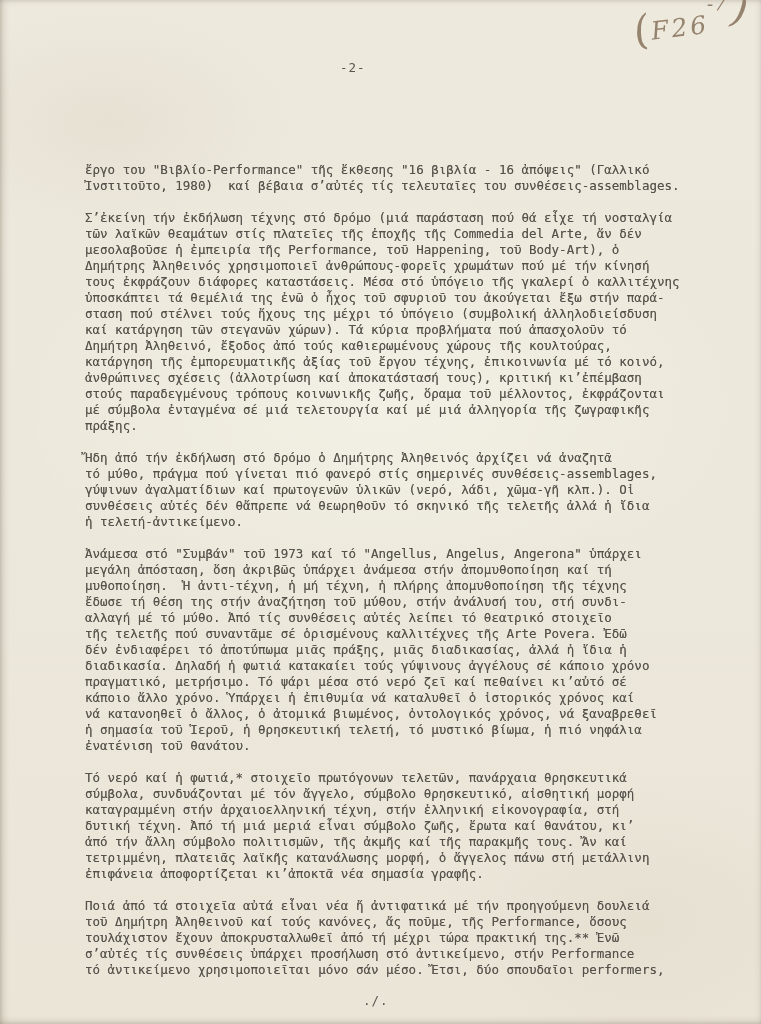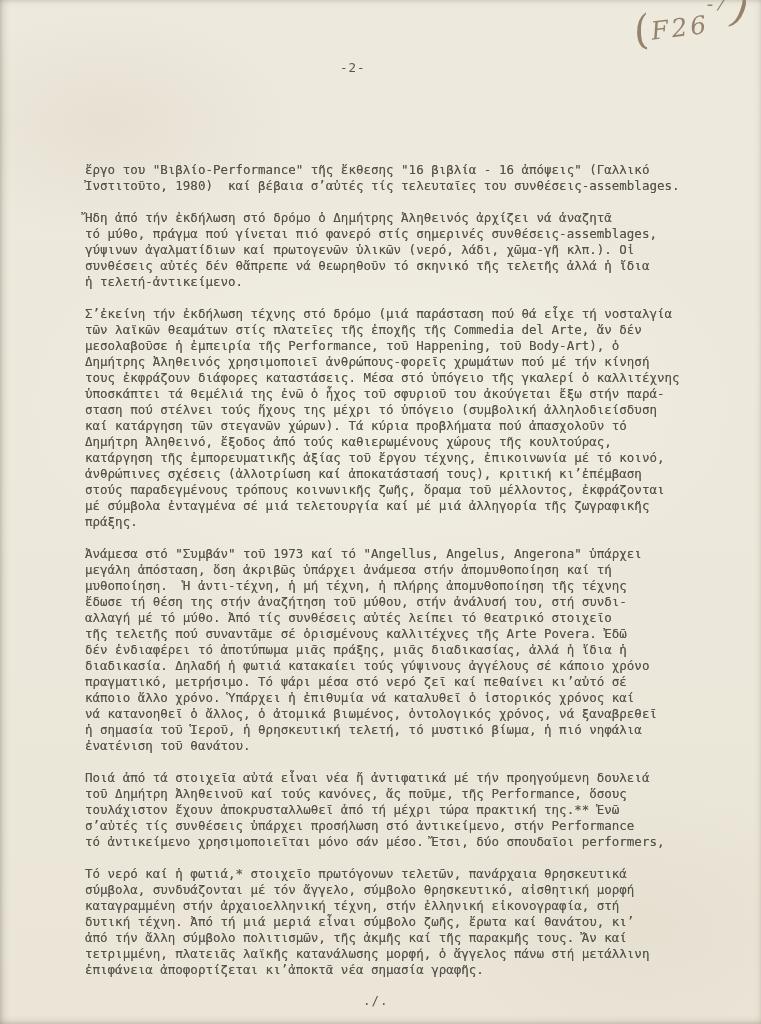--- a/index.html
+++ b/index.html
@@ -99,61 +99,61 @@
 
   <div class="annotation">
     <span class="paren open">(</span><span class="ann-main">F26</span><span class="ann-sup">-7</span><span class="paren close">)</span>
   </div>
 
   <div class="page-number">-2-</div>
 
   <div class="text-block">
     <p class="para">ἔργο του "Βιβλίο-Performance" τῆς ἔκθεσης "16 βιβλία - 16 ἀπόψεις" (Γαλλικό
 Ἰνστιτοῦτο, 1980)  καί βέβαια σ’αὐτές τίς τελευταῖες του συνθέσεις-assemblages.</p>
-    <p class="para">Ἤδη ἀπό τήν ἐκδήλωση στό δρόμο ὁ Δημήτρης Ἀληθεινός ἀρχίζει νά ἀναζητᾶ
-τό μύθο, πράγμα πού γίνεται πιό φανερό στίς σημερινές συνθέσεις-assemblages,
-γύψινων ἀγαλματίδιων καί πρωτογενῶν ὑλικῶν (νερό, λάδι, χῶμα-γῆ κλπ.). Οἱ
-συνθέσεις αὐτές δέν θἄπρεπε νά θεωρηθοῦν τό σκηνικό τῆς τελετῆς ἀλλά ἡ ἴδια
-ἡ τελετή-ἀντικείμενο.</p>
     <p class="para">Σ’ἐκείνη τήν ἐκδήλωση τέχνης στό δρόμο (μιά παράσταση πού θά εἶχε τή νοσταλγία
 τῶν λαϊκῶν θεαμάτων στίς πλατεῖες τῆς ἐποχῆς τῆς Commedia del Arte, ἄν δέν
 μεσολαβοῦσε ἡ ἐμπειρία τῆς Performance, τοῦ Happening, τοῦ Body-Art), ὁ
 Δημήτρης Ἀληθεινός χρησιμοποιεῖ ἀνθρώπους-φορεῖς χρωμάτων πού μέ τήν κίνησή
 τους ἐκφράζουν διάφορες καταστάσεις. Μέσα στό ὑπόγειο τῆς γκαλερί ὁ καλλιτέχνης
 ὑποσκάπτει τά θεμέλιά της ἐνῶ ὁ ἦχος τοῦ σφυριοῦ του ἀκούγεται ἔξω στήν παρά-
 σταση πού στέλνει τούς ἤχους της μέχρι τό ὑπόγειο (συμβολική ἀλληλοδιείσδυση
 καί κατάργηση τῶν στεγανῶν χώρων). Τά κύρια προβλήματα πού ἀπασχολοῦν τό
 Δημήτρη Ἀληθεινό, ἔξοδος ἀπό τούς καθιερωμένους χώρους τῆς κουλτούρας,
 κατάργηση τῆς ἐμπορευματικῆς ἀξίας τοῦ ἔργου τέχνης, ἐπικοινωνία μέ τό κοινό,
 ἀνθρώπινες σχέσεις (ἀλλοτρίωση καί ἀποκατάστασή τους), κριτική κι’ἐπέμβαση
 στούς παραδεγμένους τρόπους κοινωνικῆς ζωῆς, ὅραμα τοῦ μέλλοντος, ἐκφράζονται
 μέ σύμβολα ἐνταγμένα σέ μιά τελετουργία καί μέ μιά ἀλληγορία τῆς ζωγραφικῆς
 πράξης.</p>
+    <p class="para">Ἤδη ἀπό τήν ἐκδήλωση στό δρόμο ὁ Δημήτρης Ἀληθεινός ἀρχίζει νά ἀναζητᾶ
+τό μύθο, πράγμα πού γίνεται πιό φανερό στίς σημερινές συνθέσεις-assemblages,
+γύψινων ἀγαλματίδιων καί πρωτογενῶν ὑλικῶν (νερό, λάδι, χῶμα-γῆ κλπ.). Οἱ
+συνθέσεις αὐτές δέν θἄπρεπε νά θεωρηθοῦν τό σκηνικό τῆς τελετῆς ἀλλά ἡ ἴδια
+ἡ τελετή-ἀντικείμενο.</p>
     <p class="para">Ἀνάμεσα στό "Συμβάν" τοῦ 1973 καί τό "Angellus, Angelus, Angerona" ὑπάρχει
 μεγάλη ἀπόσταση, ὅση ἀκριβῶς ὑπάρχει ἀνάμεσα στήν ἀπομυθοποίηση καί τή
 μυθοποίηση.  Ἡ ἀντι-τέχνη, ἡ μή τέχνη, ἡ πλήρης ἀπομυθοποίηση τῆς τέχνης
 ἔδωσε τή θέση της στήν ἀναζήτηση τοῦ μύθου, στήν ἀνάλυσή του, στή συνδι-
 αλλαγή μέ τό μύθο. Ἀπό τίς συνθέσεις αὐτές λείπει τό θεατρικό στοιχεῖο
 τῆς τελετῆς πού συναντᾶμε σέ ὁρισμένους καλλιτέχνες τῆς Arte Povera. Ἐδῶ
 δέν ἐνδιαφέρει τό ἀποτύπωμα μιᾶς πράξης, μιᾶς διαδικασίας, ἀλλά ἡ ἴδια ἡ
 διαδικασία. Δηλαδή ἡ φωτιά κατακαίει τούς γύψινους ἀγγέλους σέ κάποιο χρόνο
 πραγματικό, μετρήσιμο. Τό ψάρι μέσα στό νερό ζεῖ καί πεθαίνει κι’αὐτό σέ
 κάποιο ἄλλο χρόνο. Ὑπάρχει ἡ ἐπιθυμία νά καταλυθεῖ ὁ ἱστορικός χρόνος καί
 νά κατανοηθεῖ ὁ ἄλλος, ὁ ἀτομικά βιωμένος, ὀντολογικός χρόνος, νά ξαναβρεθεῖ
 ἡ σημασία τοῦ Ἱεροῦ, ἡ θρησκευτική τελετή, τό μυστικό βίωμα, ἡ πιό νηφάλια
 ἐνατένιση τοῦ θανάτου.</p>
-    <p class="para">Ποιά ἀπό τά στοιχεῖα αὐτά εἶναι νέα ἤ ἀντιφατικά μέ τήν προηγούμενη δουλειά
-τοῦ Δημήτρη Ἀληθεινοῦ καί τούς κανόνες, ἄς ποῦμε, τῆς Performance, ὅσους
-τουλάχιστον ἔχουν ἀποκρυσταλλωθεῖ ἀπό τή μέχρι τώρα πρακτική της.** Ἐνῶ
-σ’αὐτές τίς συνθέσεις ὑπάρχει προσήλωση στό ἀντικείμενο, στήν Performance
-τό ἀντικείμενο χρησιμοποιεῖται μόνο σάν μέσο. Ἔτσι, δύο σπουδαῖοι performers,</p>
     <p class="para">Τό νερό καί ἡ φωτιά,* στοιχεῖο πρωτόγονων τελετῶν, πανάρχαια θρησκευτικά
 σύμβολα, συνδυάζονται μέ τόν ἄγγελο, σύμβολο θρησκευτικό, αἰσθητική μορφή
 καταγραμμένη στήν ἀρχαιοελληνική τέχνη, στήν ἑλληνική εἰκονογραφία, στή
 δυτική τέχνη. Ἀπό τή μιά μεριά εἶναι σύμβολο ζωῆς, ἔρωτα καί θανάτου, κι’
 ἀπό τήν ἄλλη σύμβολο πολιτισμῶν, τῆς ἀκμῆς καί τῆς παρακμῆς τους. Ἄν καί
 τετριμμένη, πλατειᾶς λαϊκῆς κατανάλωσης μορφή, ὁ ἄγγελος πάνω στή μετάλλινη
 ἐπιφάνεια ἀποφορτίζεται κι’ἀποκτᾶ νέα σημασία γραφῆς.</p>
+    <p class="para">Ποιά ἀπό τά στοιχεῖα αὐτά εἶναι νέα ἤ ἀντιφατικά μέ τήν προηγούμενη δουλειά
+τοῦ Δημήτρη Ἀληθεινοῦ καί τούς κανόνες, ἄς ποῦμε, τῆς Performance, ὅσους
+τουλάχιστον ἔχουν ἀποκρυσταλλωθεῖ ἀπό τή μέχρι τώρα πρακτική της.** Ἐνῶ
+σ’αὐτές τίς συνθέσεις ὑπάρχει προσήλωση στό ἀντικείμενο, στήν Performance
+τό ἀντικείμενο χρησιμοποιεῖται μόνο σάν μέσο. Ἔτσι, δύο σπουδαῖοι performers,</p>
   </div>
 
   <div class="footer-mark">./.</div>
 
 </div>
 
 </body></html>

